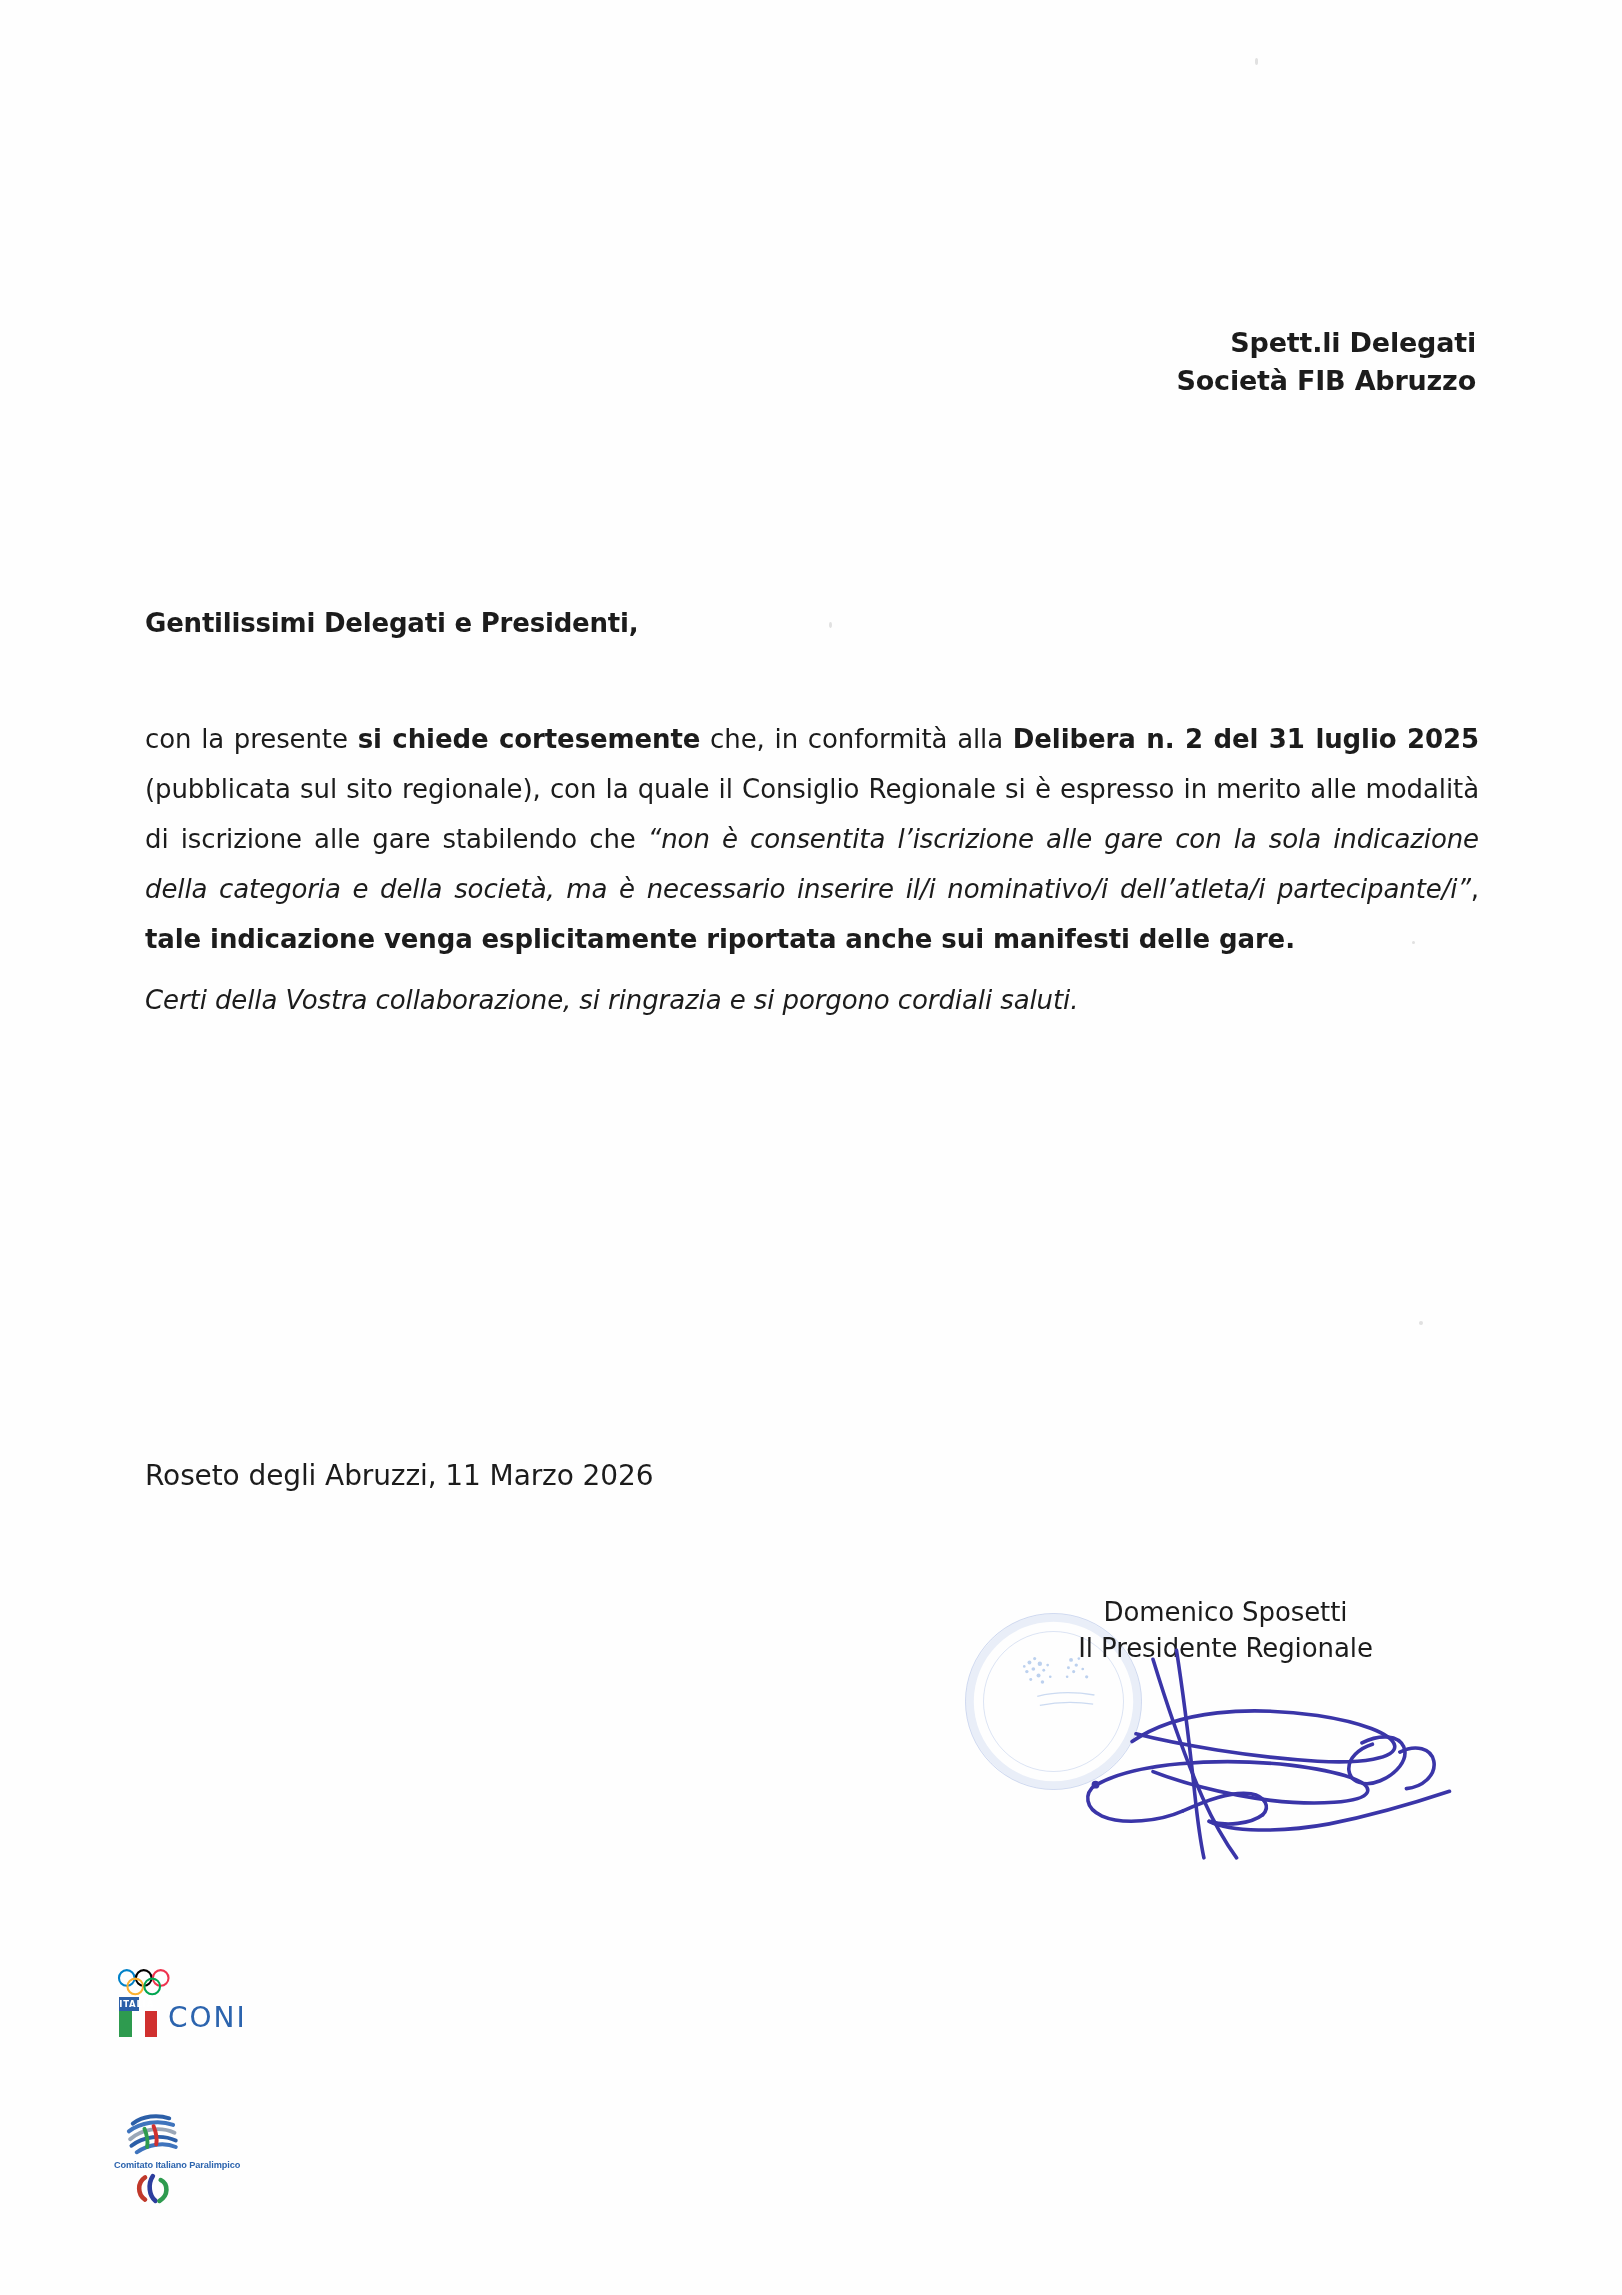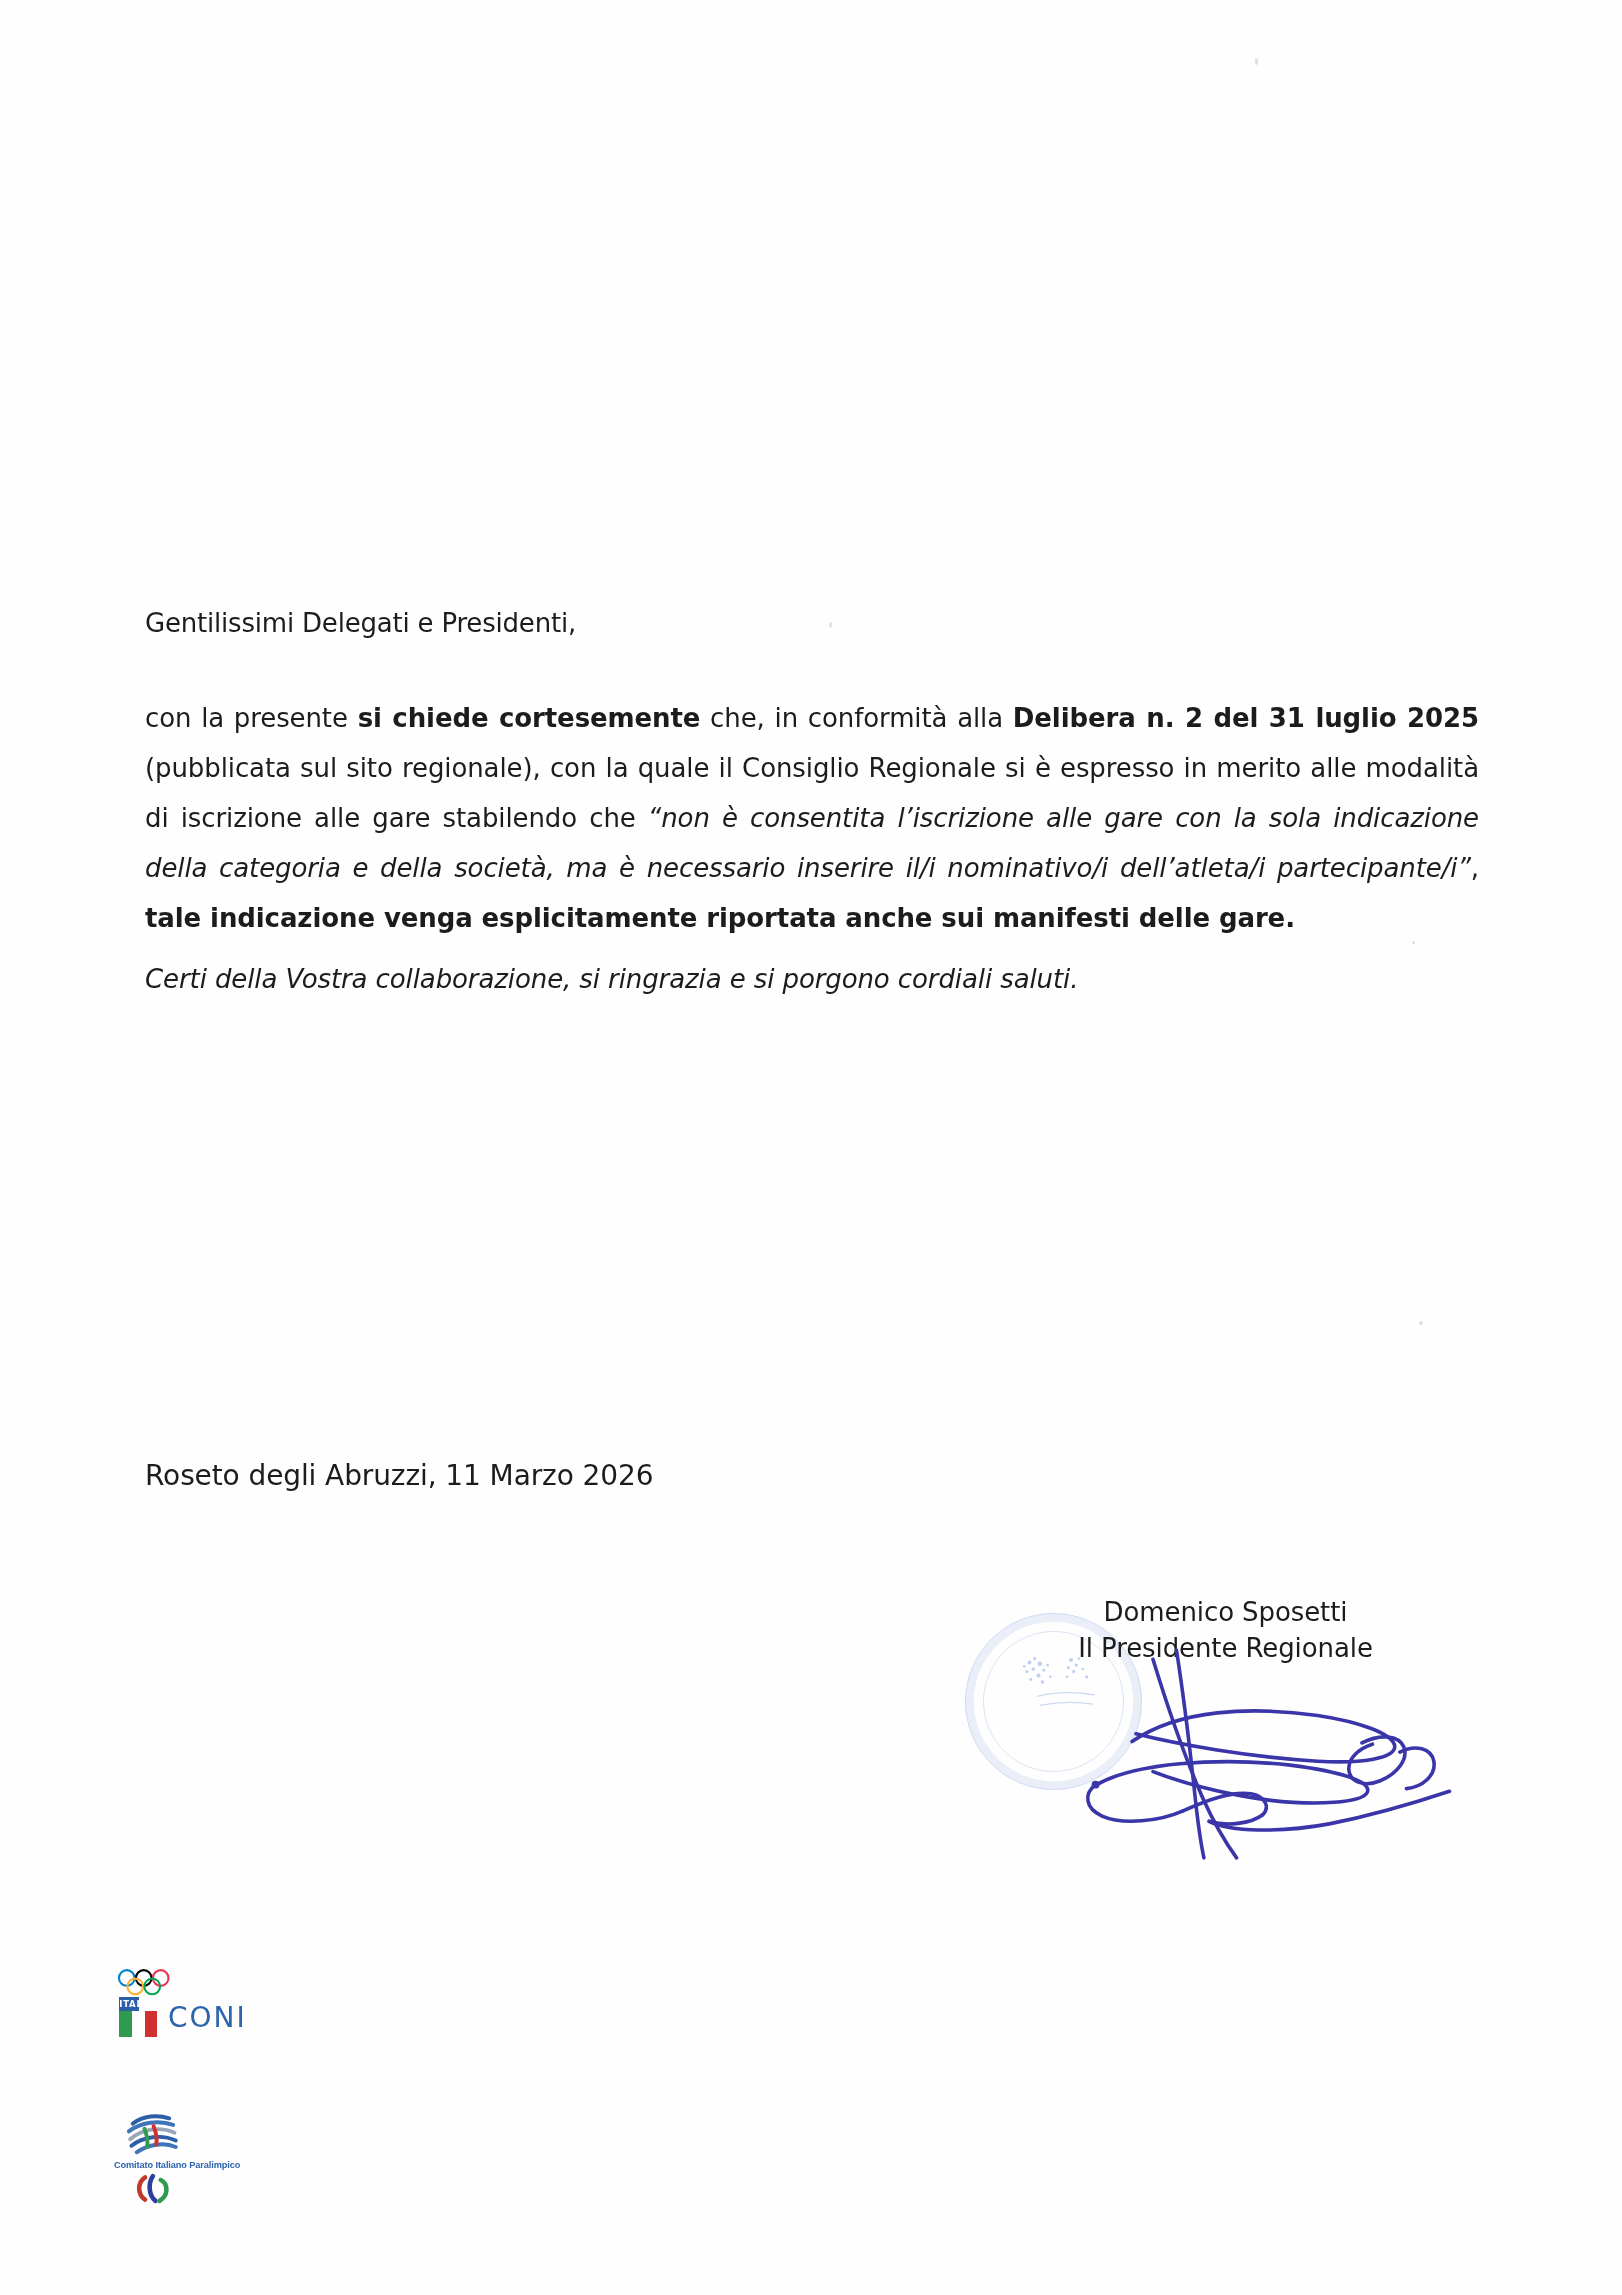--- a/index.html
+++ b/index.html
@@ -144,24 +144,24 @@
 
   
   .body-block {
     position: absolute;
     left: 145px;
     top: 608px;
     width: 1334px;
   }
   .salutation {
     font-size: 26px;
-    font-weight: normal;
+    font-weight: bold;
     letter-spacing: -0.2px;
     color: #1c1c1c;
-    margin-bottom: 56px;
+    margin-bottom: 77px;
   }
   .para {
     font-size: 26px;
     line-height: 1.92;
     color: #1c1c1c;
     text-align: justify;
     letter-spacing: -0.1px;
   }
   .para b { font-weight: bold; }
   .para i { font-style: italic; }
@@ -324,20 +324,24 @@
     border-radius: 50%;
     opacity: .55;
   }
 </style>
 </head>
 <body>
 
 <div class="page">
 
 
+  <div class="addressee">
+    <div>Spett.li Delegati</div>
+    <div>Società FIB Abruzzo</div>
+  </div>
 
   <div class="body-block">
     <div class="salutation">Gentilissimi Delegati e Presidenti,</div>
 
     <div class="para">
       <span>con la presente </span><b>si chiede cortesemente</b><span> che, in conformità alla </span><b>Delibera n. 2 del 31 luglio 2025</b><span> (pubblicata sul sito regionale), con la quale il Consiglio Regionale si è espresso in merito alle modalità di iscrizione alle gare stabilendo che </span><i>“non è consentita l’iscrizione alle gare con la sola indicazione della categoria e della società, ma è necessario inserire il/i nominativo/i dell’atleta/i partecipante/i”</i><span>, </span><b>tale indicazione venga esplicitamente riportata anche sui manifesti delle gare.</b>
     </div>
 
     <div class="para-closing">Certi della Vostra collaborazione, si ringrazia e si porgono cordiali saluti.</div>
   </div>

